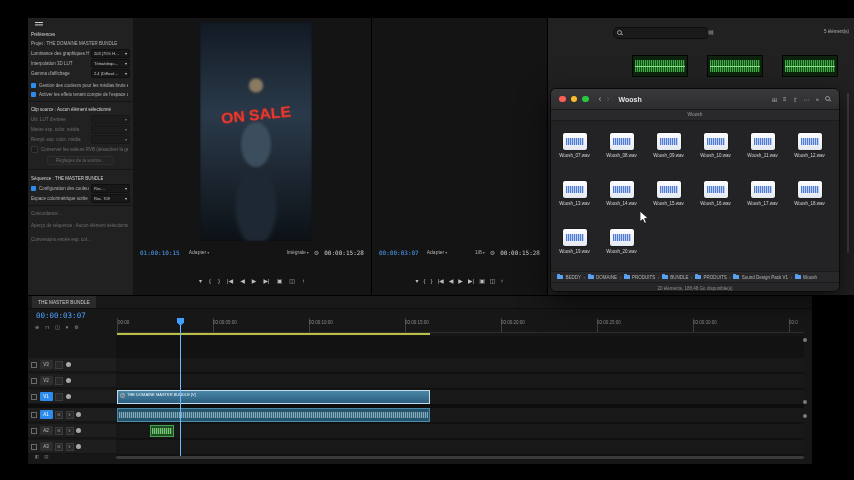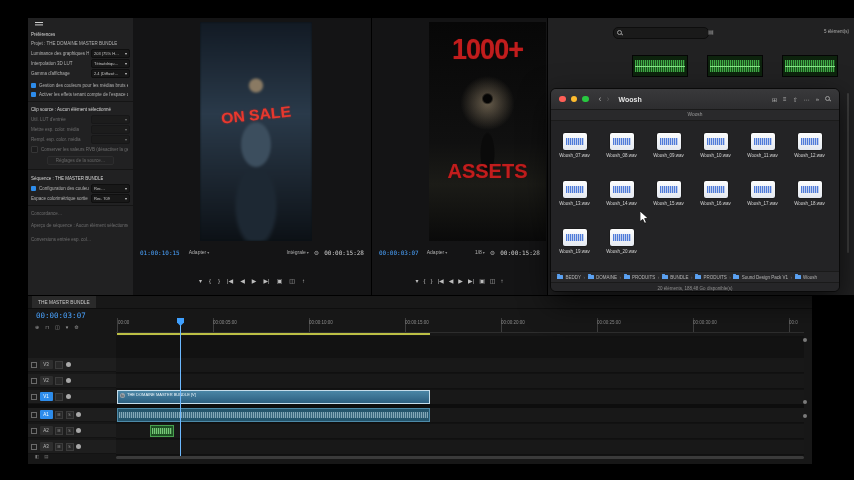--- a/index.html
+++ b/index.html
@@ -280,25 +280,20 @@
       <span>◀</span>
       <span>▶</span>
       <span>▶|</span>
       <span>▣</span>
       <span>◫</span>
       <span>↑</span>
     </div>
   </div>
 
   <div class="monitor" style="left:372px;top:18px;width:175px;height:277px;">
-    <div class="mvideo" style="left:57px;top:4px;width:117px;height:219px;background:#060606;">
-      <div class="pgscene"></div>
-      <div class="h1000">1000+</div>
-      <div class="hassets">ASSETS</div>
-    </div>
     <div class="mcontrols" style="top:228px;">
       <span class="tcb">00:00:03:07</span>
       <span class="ddl" style="margin-left:8px;">
         <span>Adapter</span>
         <span class="cv">▾</span>
       </span>
       <span class="ddl" style="margin-left:auto;">
         <span>1/8</span>
         <span class="cv">▾</span>
       </span>

